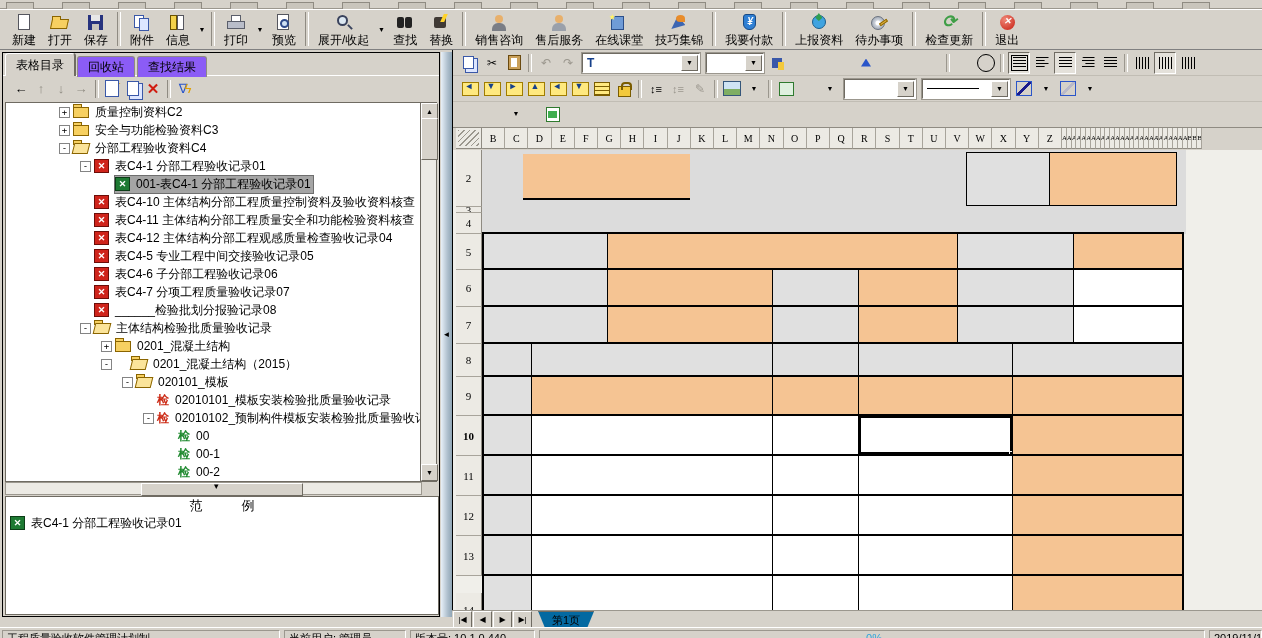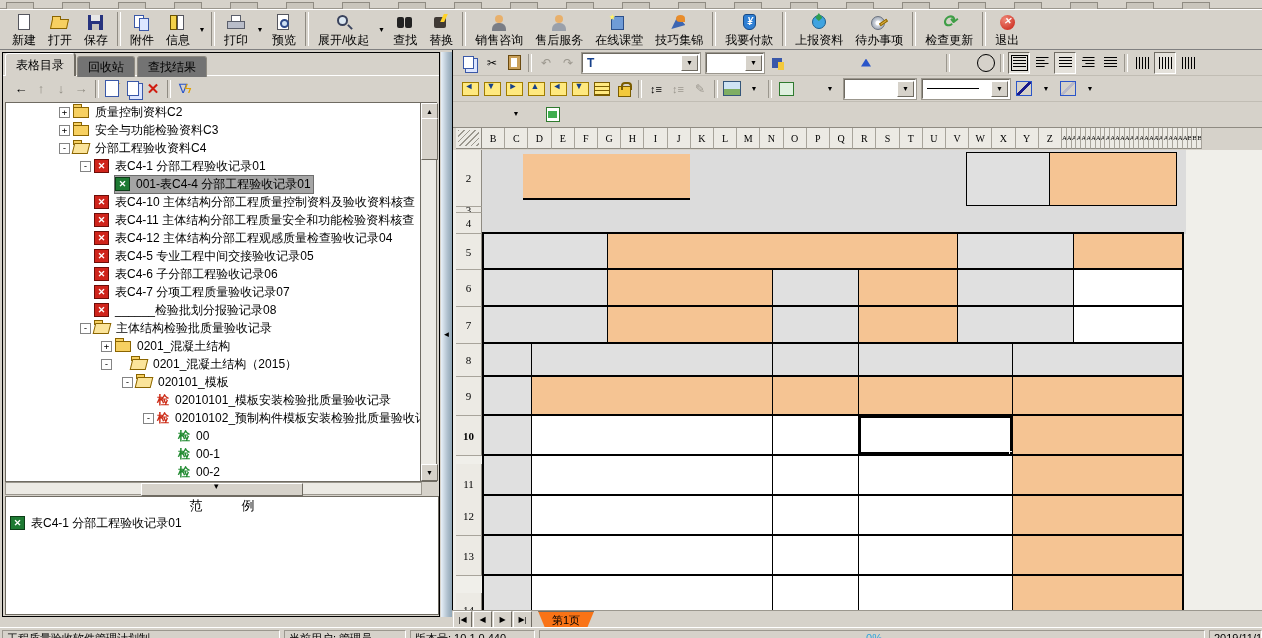--- a/index.html
+++ b/index.html
@@ -55,21 +55,21 @@
   .ic-disc i.a{left:4px;top:3px;width:14px;height:14px;background:radial-gradient(circle at 50% 50%,#fff 2px,#cfd4dc 3px,#9aa2ae 7px);border-radius:50%;border:1px solid #6a7280;}
   .ic-disc i.b{left:12px;top:8px;width:9px;height:3px;background:#e0b13c;transform:rotate(-35deg);border:1px solid #8a6400;}
   .ic-refresh i.a{left:2px;top:0;width:20px;height:18px;}
   .ic-refresh i.a::after{content:"⟳";position:absolute;left:3px;top:-2px;font-size:17px;color:#3f9e46;font-weight:bold;}
   .ic-exit i.a{left:5px;top:2px;width:15px;height:15px;background:radial-gradient(circle at 35% 30%,#f08878,#c61d10);border-radius:50%;}
   .ic-exit i.a::after{content:"✕";position:absolute;left:3.5px;top:1px;color:#fff;font-size:9px;font-weight:bold;}
   
   #left-panel{left:2px;top:52px;width:438px;height:565px;background:#D6D2CA;border:1px solid #000;box-sizing:border-box;}
   #lp-tabs{position:absolute;left:0;top:0;width:100%;height:22px;border-bottom:1px solid #fff;}
   .lptab{position:relative;display:inline-block;height:20px;line-height:20px;padding:0 10px;margin-left:2px;top:2px;
-         background:#737373;border:1px solid #8f8b82;border-bottom:none;border-radius:3px 3px 0 0;font-size:12px;}
+         background:#8b5cf6;border:1px solid #8f8b82;border-bottom:none;border-radius:3px 3px 0 0;font-size:12px;}
   .lptab.active{background:#D6D2CA;top:0;height:22px;line-height:22px;border-color:#fff #6f6b62 #D6D2CA #fff;box-shadow:1px 0 0 #6f6b62;}
   #lp-tools{position:absolute;left:0;top:23px;width:100%;height:25px;display:flex;align-items:center;padding-left:8px;box-sizing:border-box;}
   .lpt{width:20px;height:20px;display:inline-flex;align-items:center;justify-content:center;font-size:13px;}
   .lptsep{width:2px;height:18px;margin:0 4px;border-left:1px solid #8f8b82;border-right:1px solid #fff;}
   #tree-wrap{position:absolute;left:2px;top:49px;width:417px;height:380px;background:#fff;border:1px solid #6f6b62;border-right:none;box-sizing:border-box;overflow:hidden;}
   .trow{height:18px;display:flex;align-items:center;white-space:nowrap;font-size:12px;}
   .t-exp{width:11px;height:11px;box-sizing:border-box;border:1px solid #848484;background:#fff;flex:none;
          display:inline-flex;align-items:center;justify-content:center;font-size:9px;line-height:9px;margin-right:3px;font-family:"DejaVu Sans Mono",monospace;}
   .t-expspacer{width:14px;flex:none;}
   .t-folder,.t-folder-open{width:16px;height:12px;position:relative;flex:none;margin-right:4px;}
@@ -139,21 +139,21 @@
          font-size:12px;line-height:14px;font-family:"Liberation Serif",serif;overflow:hidden;}
   .fcell.gray{background:#E0E0E0;}
   .fcell.orange{background:#F5C493;}
   .fcell.white{background:#fff;}
   .selhandle{position:absolute;width:5px;height:5px;background:#000;border:1px solid #fff;right:-4px;bottom:-4px;z-index:5;}
   #form-border{position:absolute;border:2px solid #000;box-sizing:border-box;z-index:3;pointer-events:none;}
   
   #tabbar{left:452px;top:610px;width:810px;height:17px;background:#D6D2CA;border-top:1px solid #9b978e;display:flex;align-items:center;}
   .navb{width:17px;height:15px;background:#D6D2CA;border:1px solid;border-color:#fff #6f6b62 #6f6b62 #fff;font-size:8px;
         display:inline-flex;align-items:center;justify-content:center;margin-left:1px;}
-  #pagetab{height:16px;line-height:16px;background:#f97316;padding:0 14px;margin-left:6px;font-size:11px;
+  #pagetab{height:16px;line-height:16px;background:#0369a1;padding:0 14px;margin-left:6px;font-size:11px;
            clip-path:polygon(0 0,100% 0,calc(100% - 7px) 100%,7px 100%);border-top:1px solid #6f6b62;}
   
   #statusbar{left:0;top:627px;width:1262px;height:11px;background:#D6D2CA;border-top:1px solid #fff;}
   .seg{position:absolute;top:2px;height:16px;border:1px solid;border-color:#9b978e #fff #fff #9b978e;
        font-size:11px;line-height:15px;padding-left:4px;box-sizing:border-box;overflow:hidden;white-space:nowrap;}
 </style>
 </head>
 <body>
 
 <div id="app">
@@ -395,21 +395,21 @@
           <span class="t-exp">-</span>
           <span class="selwrap" style="display: inline-flex; align-items: center;">
             <span class="t-form red">✕</span>
             <span class="t-label">表C4-1 分部工程验收记录01</span>
           </span>
         </div>
         <div class="trow sel" style="padding-left: 95px;">
           <span class="t-expspacer"></span>
           <span class="selwrap" style="display: inline-flex; align-items: center;">
             <span class="t-form green">✕</span>
-            <span class="t-label">001-表C4-4 分部工程验收记录01</span>
+            <span class="t-label">001-表C4-1 分部工程验收记录01</span>
           </span>
         </div>
         <div class="trow" style="padding-left: 74px;">
           <span class="t-expspacer"></span>
           <span class="selwrap" style="display: inline-flex; align-items: center;">
             <span class="t-form red">✕</span>
             <span class="t-label">表C4-10 主体结构分部工程质量控制资料及验收资料核查</span>
           </span>
         </div>
         <div class="trow" style="padding-left: 74px;">
@@ -782,21 +782,21 @@
       <div class="band"></div>
     <div class="rowhdr" style="top: 0px; height: 57px;">2</div>
         <div class="rowhdr" style="top: 57px; height: 6px;">3</div>
         <div class="rowhdr" style="top: 63px; height: 21px;">4</div>
         <div class="rowhdr" style="top: 84px; height: 36px;">5</div>
         <div class="rowhdr" style="top: 120px; height: 37px;">6</div>
         <div class="rowhdr" style="top: 157px; height: 37px;">7</div>
         <div class="rowhdr" style="top: 194px; height: 33px;">8</div>
         <div class="rowhdr" style="top: 227px; height: 39px;">9</div>
         <div class="rowhdr" style="top: 266px; height: 40px; font-weight: bold;">10</div>
-        <div class="rowhdr" style="top: 314px; height: 40px;">11</div>
+        <div class="rowhdr" style="top: 306px; height: 40px;">11</div>
         <div class="rowhdr" style="top: 346px; height: 40px;">12</div>
         <div class="rowhdr" style="top: 386px; height: 40px;">13</div>
         <div class="rowhdr" style="top: 443px; height: 34px;">14</div>
         <div class="fcell orange" style="left: 70px; top: 4px; width: 167px; height: 46px; border-bottom: 2px solid rgb(0, 0, 0); position: absolute;"></div>
         <div class="fcell " style="left: 250px; top: 6px; width: 260px; height: 44px; border-right: none; border-bottom: none; font-size: 20px; font-weight: 600; letter-spacing: 2px; background: transparent;"></div>
         <div class="fcell gray" style="left: 513px; top: 2px; width: 84px; height: 54px; border: 1px solid rgb(0, 0, 0);"></div>
         <div class="fcell orange" style="left: 597px; top: 2px; width: 127px; height: 54px; border-top: 1px solid rgb(0, 0, 0); border-right: 1px solid rgb(0, 0, 0); border-bottom: 1px solid rgb(0, 0, 0); border-image: initial; border-left: none;"></div>
         <div class="fcell " style="left: 200px; top: 63px; width: 160px; height: 20px; border-right: none; border-bottom: none; background: transparent; font-size: 13px;"></div>
         <div class="fcell gray" style="left: 31px; top: 84px; width: 124px; height: 36px; border-right: 1px solid rgb(0, 0, 0); border-bottom: 2px solid rgb(0, 0, 0); flex-direction: column;">
           <div></div>

